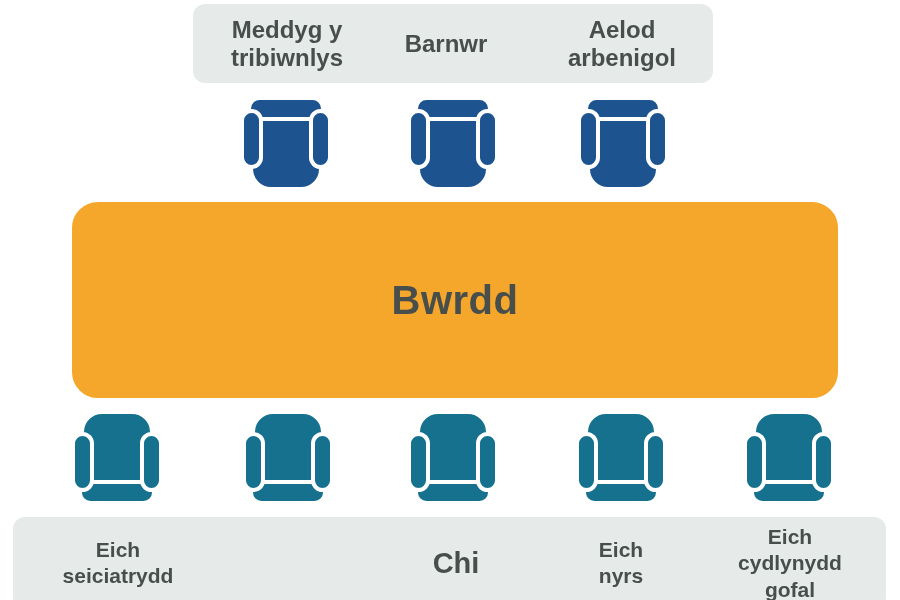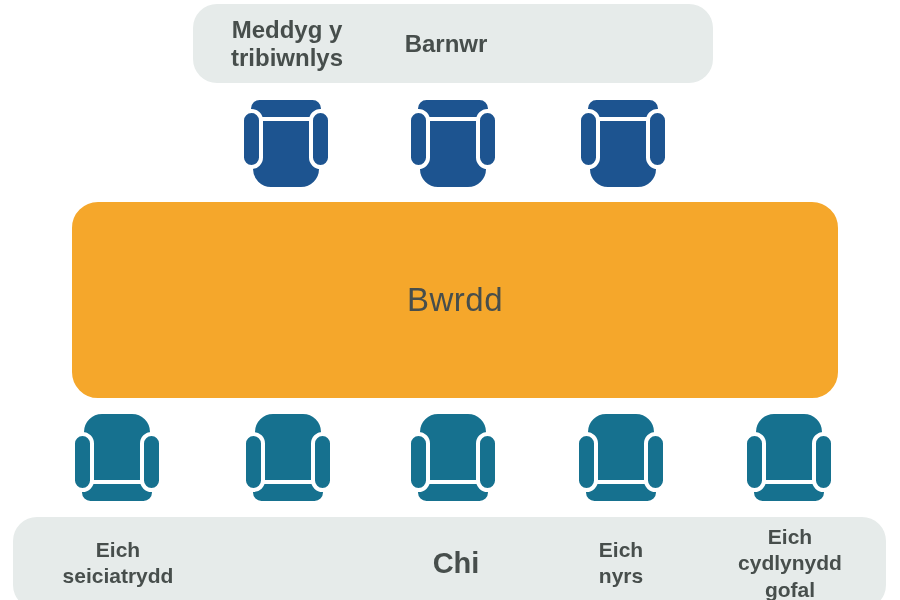--- a/index.html
+++ b/index.html
@@ -10,21 +10,21 @@
   }
   .stage {
     position:relative; width:900px; height:600px;
     background:var(--background,#ffffff); overflow:hidden;
   }
 
   
   .panel {
     position:absolute;
     background:var(--panel-fill,#E6EBEA);
-    border-radius:24px;
+    border-radius:12px;
   }
   .top-panel   { left:193px; top:4px;   width:520px; height:79px; }
   .bottom-panel{ left:13px;  top:517px; width:873px; height:92px; }
 
   .role-label {
     position:absolute; top:50%; transform:translate(-50%,-50%);
     text-align:center; white-space:pre-line;
     font-weight:700; color:var(--text,#474E4C);
   }
   .top-panel .role-label    { font-size:24px; line-height:1.18; }
@@ -37,21 +37,21 @@
   
   .board-table {
     position:absolute; left:66px; top:196px; width:778px; height:208px;
     box-sizing:border-box;
     background:var(--table-fill,#F5A72B);
     border:6px solid #ffffff;
     border-radius:32px;
     display:flex; align-items:center; justify-content:center;
   }
   .table-label {
-    font-weight:400; font-size:33px; letter-spacing:0.5px;
+    font-weight:700; font-size:40px; letter-spacing:0.5px;
     color:var(--text,#474E4C);
   }
 
   
   .chair { position:absolute; width:92px; height:95px; }
   .chair > div {
     position:absolute; box-sizing:border-box;
     border:4px solid #ffffff;
     background:var(--chair-c);
   }
@@ -78,20 +78,22 @@
 </style>
 </head>
 <body>
 
 <div class="stage">
 
   <div class="panel top-panel">
     <div class="role-label t1">Meddyg y
 tribiwnlys</div>
     <div class="role-label t2">Barnwr</div>
+    <div class="role-label t3">Aelod
+arbenigol</div>
   </div>
 
   <div class="chair down navy c-t1">
     <div class="seat"></div>
     <div class="back"></div>
     <div class="arm l"></div>
     <div class="arm r"></div>
   </div>
   <div class="chair down navy c-t2">
     <div class="seat"></div>

